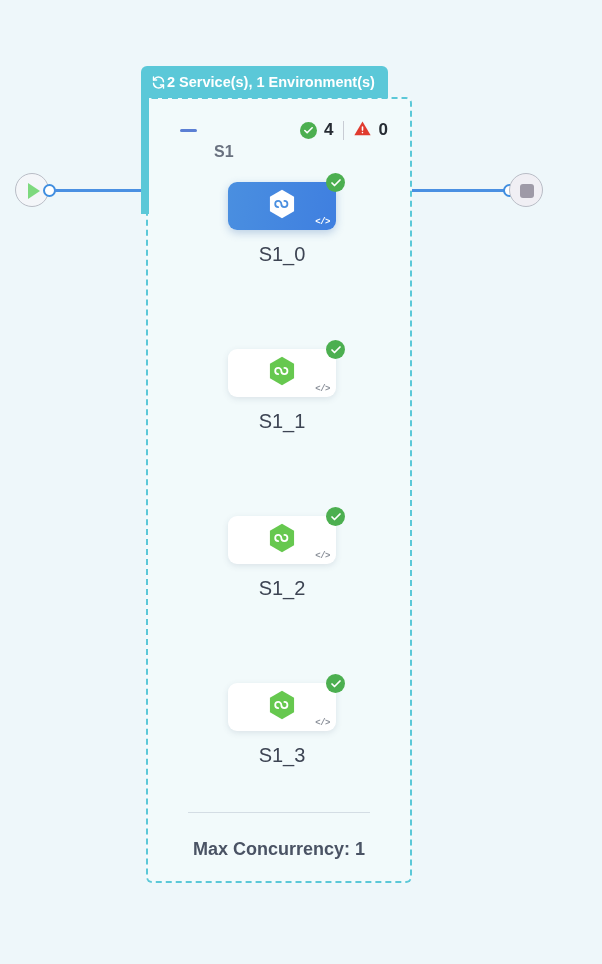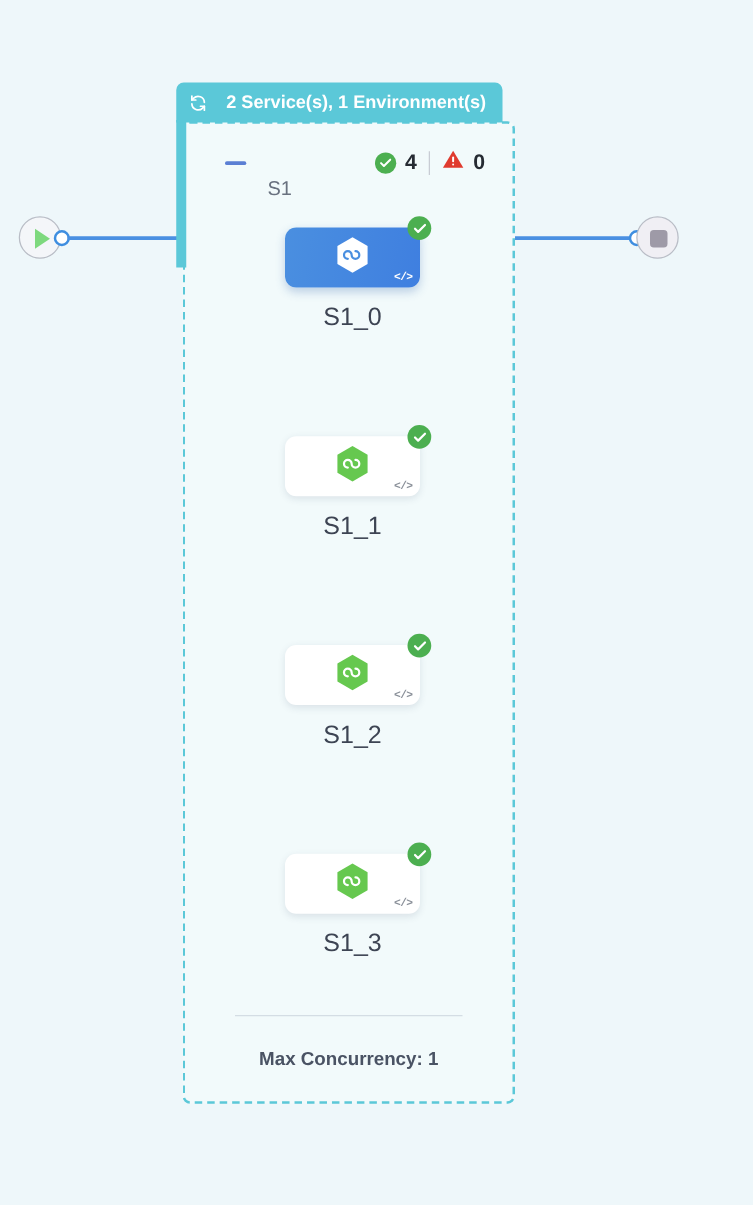--- a/index.html
+++ b/index.html
@@ -89,21 +89,21 @@
   #group-header {
     position: absolute;
     left: 141px;
     top: 66px;
     height: 32px;
     padding: 0 13px 0 10px;
     background: #5bc8d8;
     border-radius: 6px 6px 0 0;
     display: flex;
     align-items: center;
-    gap: 15px;
+    gap: 1px;
     color: #ffffff;
     font-size: 14.5px;
     font-weight: 600;
     white-space: nowrap;
     z-index: 5;
   }
   #group-header svg { display: block; }
 
   
   #group-spine {
@@ -145,21 +145,21 @@
     width: 17px;
     height: 3px;
     background: #5b7fd4;
     border-radius: 2px;
     cursor: pointer;
   }
   #group-name {
     margin-left: 17px;
     font-size: 16px;
     color: #69717f;
-    font-weight: 400;
+    font-weight: 700;
     margin-top: 43px;
   }
   #status-group {
     margin-left: auto;
     display: flex;
     align-items: center;
     gap: 9px;
   }
   .status-chip {
     display: flex;
@@ -250,21 +250,21 @@
     right: 40px;
     top: 713px;
     text-align: center;
   }
   #footer-divider {
     height: 1px;
     background: #d4dde4;
     margin-bottom: 26px;
   }
   #footer-text {
-    font-size: 15px;
+    font-size: 18px;
     font-weight: bold;
     color: #4a5364;
   }
 </style>
 </head>
 <body>
 
 <div id="canvas">
 
   <div class="terminal" id="start-node">

